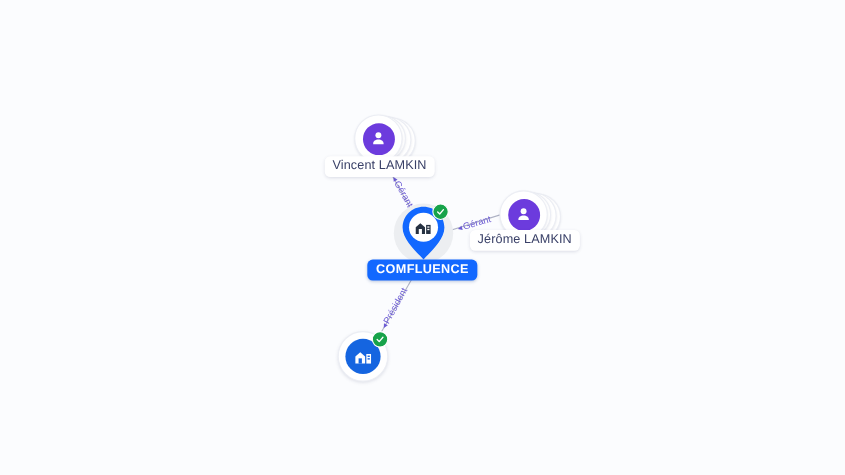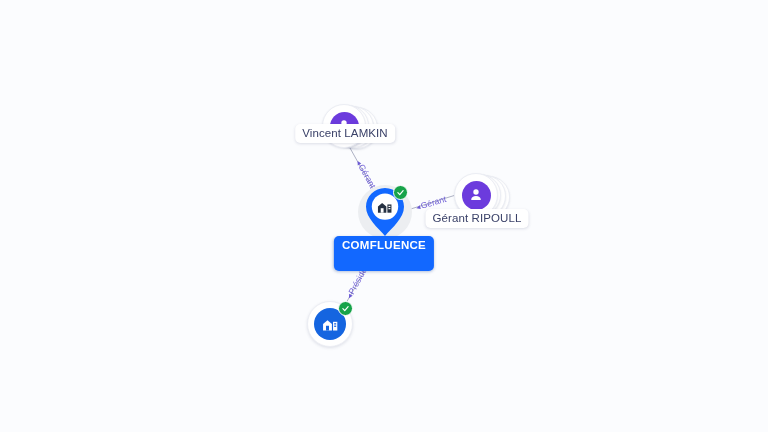--- a/index.html
+++ b/index.html
@@ -163,21 +163,21 @@
     border-radius: 5px;
     padding: 3px 7px 4px 7px;
     font-size: 11.5px;
     letter-spacing: 0.1px;
     box-shadow: 0 1px 3px rgba(60,70,110,0.16);
   }
   .label-selected {
     background: #1268ff;
     color: #ffffff;
     border-radius: 5px;
-    padding: 3px 8px 20px 8px;
+    padding: 3px 8px 4px 8px;
     font-size: 11.5px;
     font-weight: bold;
     letter-spacing: 0.3px;
     box-shadow: 0 1px 3px rgba(20,60,140,0.3);
   }
 
   
   .edge-label {
     position: absolute;
     color: #6c5bd4;
@@ -222,38 +222,38 @@
       <div class="stack-card c0">
         <div class="avatar-circle">
           <svg width="18" height="18" viewBox="0 0 24 24" fill="#ffffff">
             <circle cx="12" cy="8" r="3.6"></circle>
             <path d="M12 13.2c-3.6 0-6.3 2.1-6.3 4.4v1.2h12.6v-1.2c0-2.3-2.7-4.4-6.3-4.4z"></path>
           </svg>
         </div>
       </div>
     </div>
   </div>
-  <div class="node-label label-plain" style="left:345px; top:124px;text-align:center;">Vincent LAMKIN</div>
+  <div class="node-label label-plain" style="left:345px; top:142px;text-align:center;">Vincent LAMKIN</div>
 
   <div class="node" style="left:478px; top:195px;">
     <div class="person-stack">
       <div class="stack-card c3"></div>
       <div class="stack-card c2"></div>
       <div class="stack-card c1"></div>
       <div class="stack-card c0">
         <div class="avatar-circle">
           <svg width="18" height="18" viewBox="0 0 24 24" fill="#ffffff">
             <circle cx="12" cy="8" r="3.6"></circle>
             <path d="M12 13.2c-3.6 0-6.3 2.1-6.3 4.4v1.2h12.6v-1.2c0-2.3-2.7-4.4-6.3-4.4z"></path>
           </svg>
         </div>
       </div>
     </div>
   </div>
-  <div class="node-label label-plain" style="left:477px; top:209px;">Gérant RIPOULL</div>
+  <div class="node-label label-plain" style="left:477px; top:209px;">Jérôme LAMKIN</div>
 
   <div class="node" style="left:385px; top:212px;">
     <div class="pin-halo"></div>
     <div class="pin-wrap">
       <svg class="pin-shape" width="44" height="52" viewBox="0 0 44 52">
         <path d="M22 2 C11.5 2 3 10.4 3 20.8 C3 32 15 42 22 50 C29 42 41 32 41 20.8 C41 10.4 32.5 2 22 2 Z" fill="#1268ff"></path>
         <circle cx="22" cy="20.6" r="13.2" fill="#ffffff"></circle>
       </svg>
       <svg style="position:absolute; left:13px; top:12px;" width="18" height="18" viewBox="0 0 24 24">
         <path d="M2.6 11.4 L8.2 6.6 L13.8 11.4 L13.8 19.6 L2.6 19.6 Z" fill="#263142"></path>

